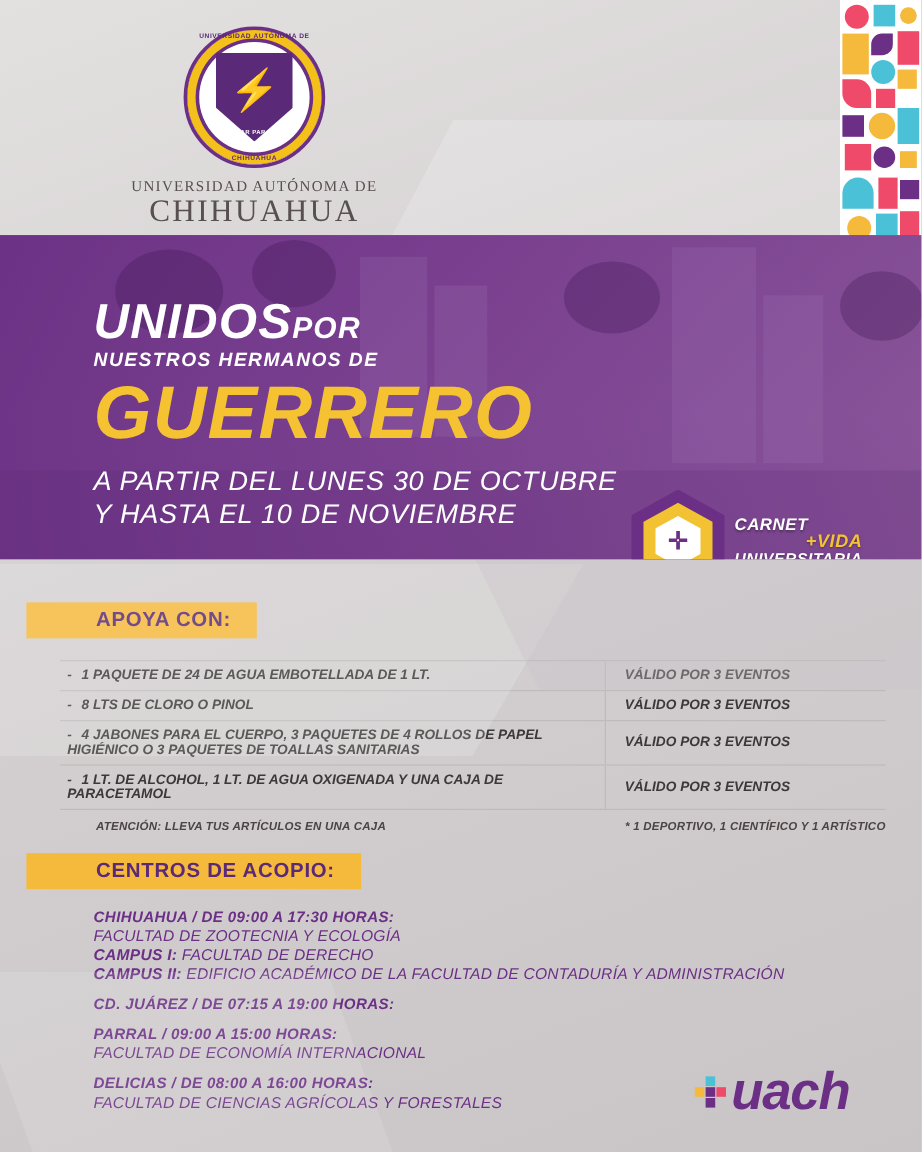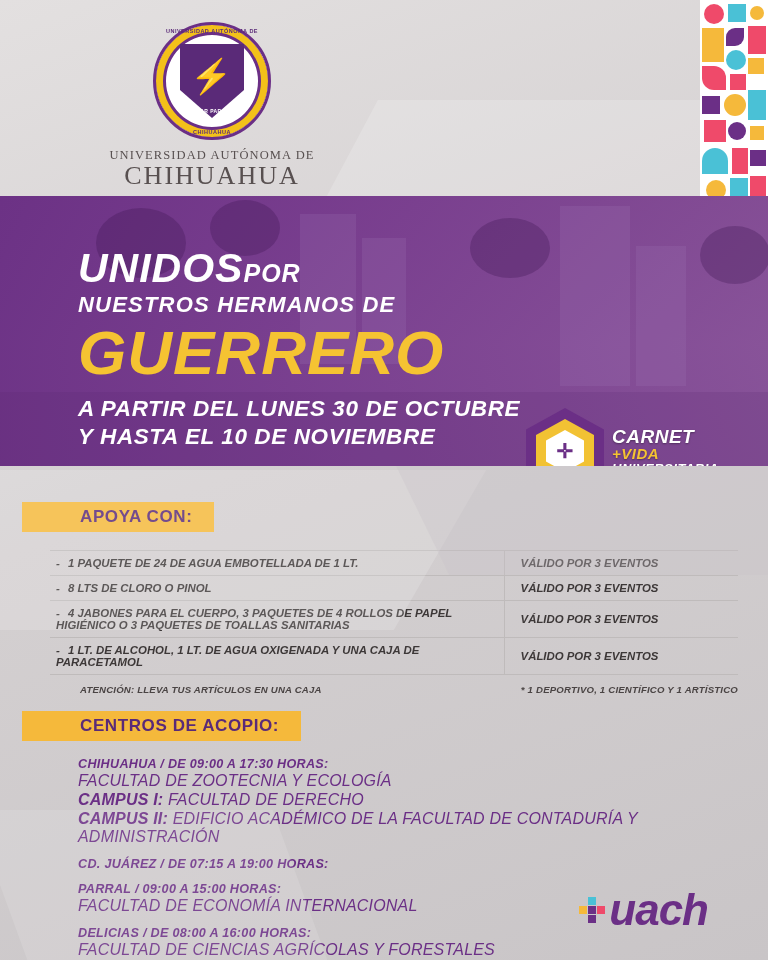--- a/index.html
+++ b/index.html
@@ -140,38 +140,38 @@
     font-weight: bold;
     font-style: italic;
     letter-spacing: 1px;
     line-height: 1;
   }
   .line1 .small {
     font-size: 25px;
     letter-spacing: 1px;
   }
   .line2 {
-    font-size: 22px;
+    font-size: 16px;
     font-weight: bold;
     font-style: italic;
     letter-spacing: 1.2px;
     margin-top: 3px;
   }
   .line3 {
     font-size: 62px;
     font-weight: bold;
     font-style: italic;
     color: #f5c332;
     letter-spacing: 1px;
     line-height: 1.05;
     margin-top: 2px;
   }
   .line4 {
     font-size: 22.5px;
-    font-weight: bold;
+    font-weight: normal;
     font-style: italic;
     letter-spacing: .6px;
     line-height: 1.25;
     margin-top: 10px;
   }
 
   
   .carnet {
     position: absolute;
     right: 42px; bottom: -28px;
@@ -204,22 +204,22 @@
     font-size: 20px; color: #6b2f86; font-weight: bold;
   }
   .carnet .ctext {
     margin-left: 8px;
     color: #ffffff;
     font-style: italic;
     font-weight: bold;
     line-height: 1.02;
     text-shadow: 0 1px 2px rgba(0,0,0,.35);
   }
-  .carnet .ct1 { font-size: 19px; letter-spacing: .5px; }
-  .carnet .ct2 { font-size: 15px; color: #f5c332; letter-spacing: .5px; }
+  .carnet .ct1 { font-size: 14px; letter-spacing: .5px; }
+  .carnet .ct2 { font-size: 15px; color: #f5c332; letter-spacing: .5px; text-align: right; }
   .carnet .ct3 { font-size: 13px; letter-spacing: .5px; }
 
   
   .sec-head {
     display: inline-block;
     background: #f5b93b;
     color: #5a2a78;
     font-size: 17px;
     font-weight: bold;
     letter-spacing: .6px;
@@ -269,21 +269,21 @@
   .centro-block { margin: 0 0 0 78px; }
   .centro-title {
     font-size: 12.6px;
     font-weight: bold;
     font-style: italic;
     color: #6b2f86;
     letter-spacing: .3px;
     margin-top: 11px;
   }
   .centro-line {
-    font-size: 16px;
+    font-size: 13px;
     font-style: italic;
     color: #6b2f86;
     letter-spacing: .2px;
     margin-top: 1px;
   }
   .centro-line .lbl { font-weight: bold; text-align: right; }
 
   
   .uach {
     position: absolute;

